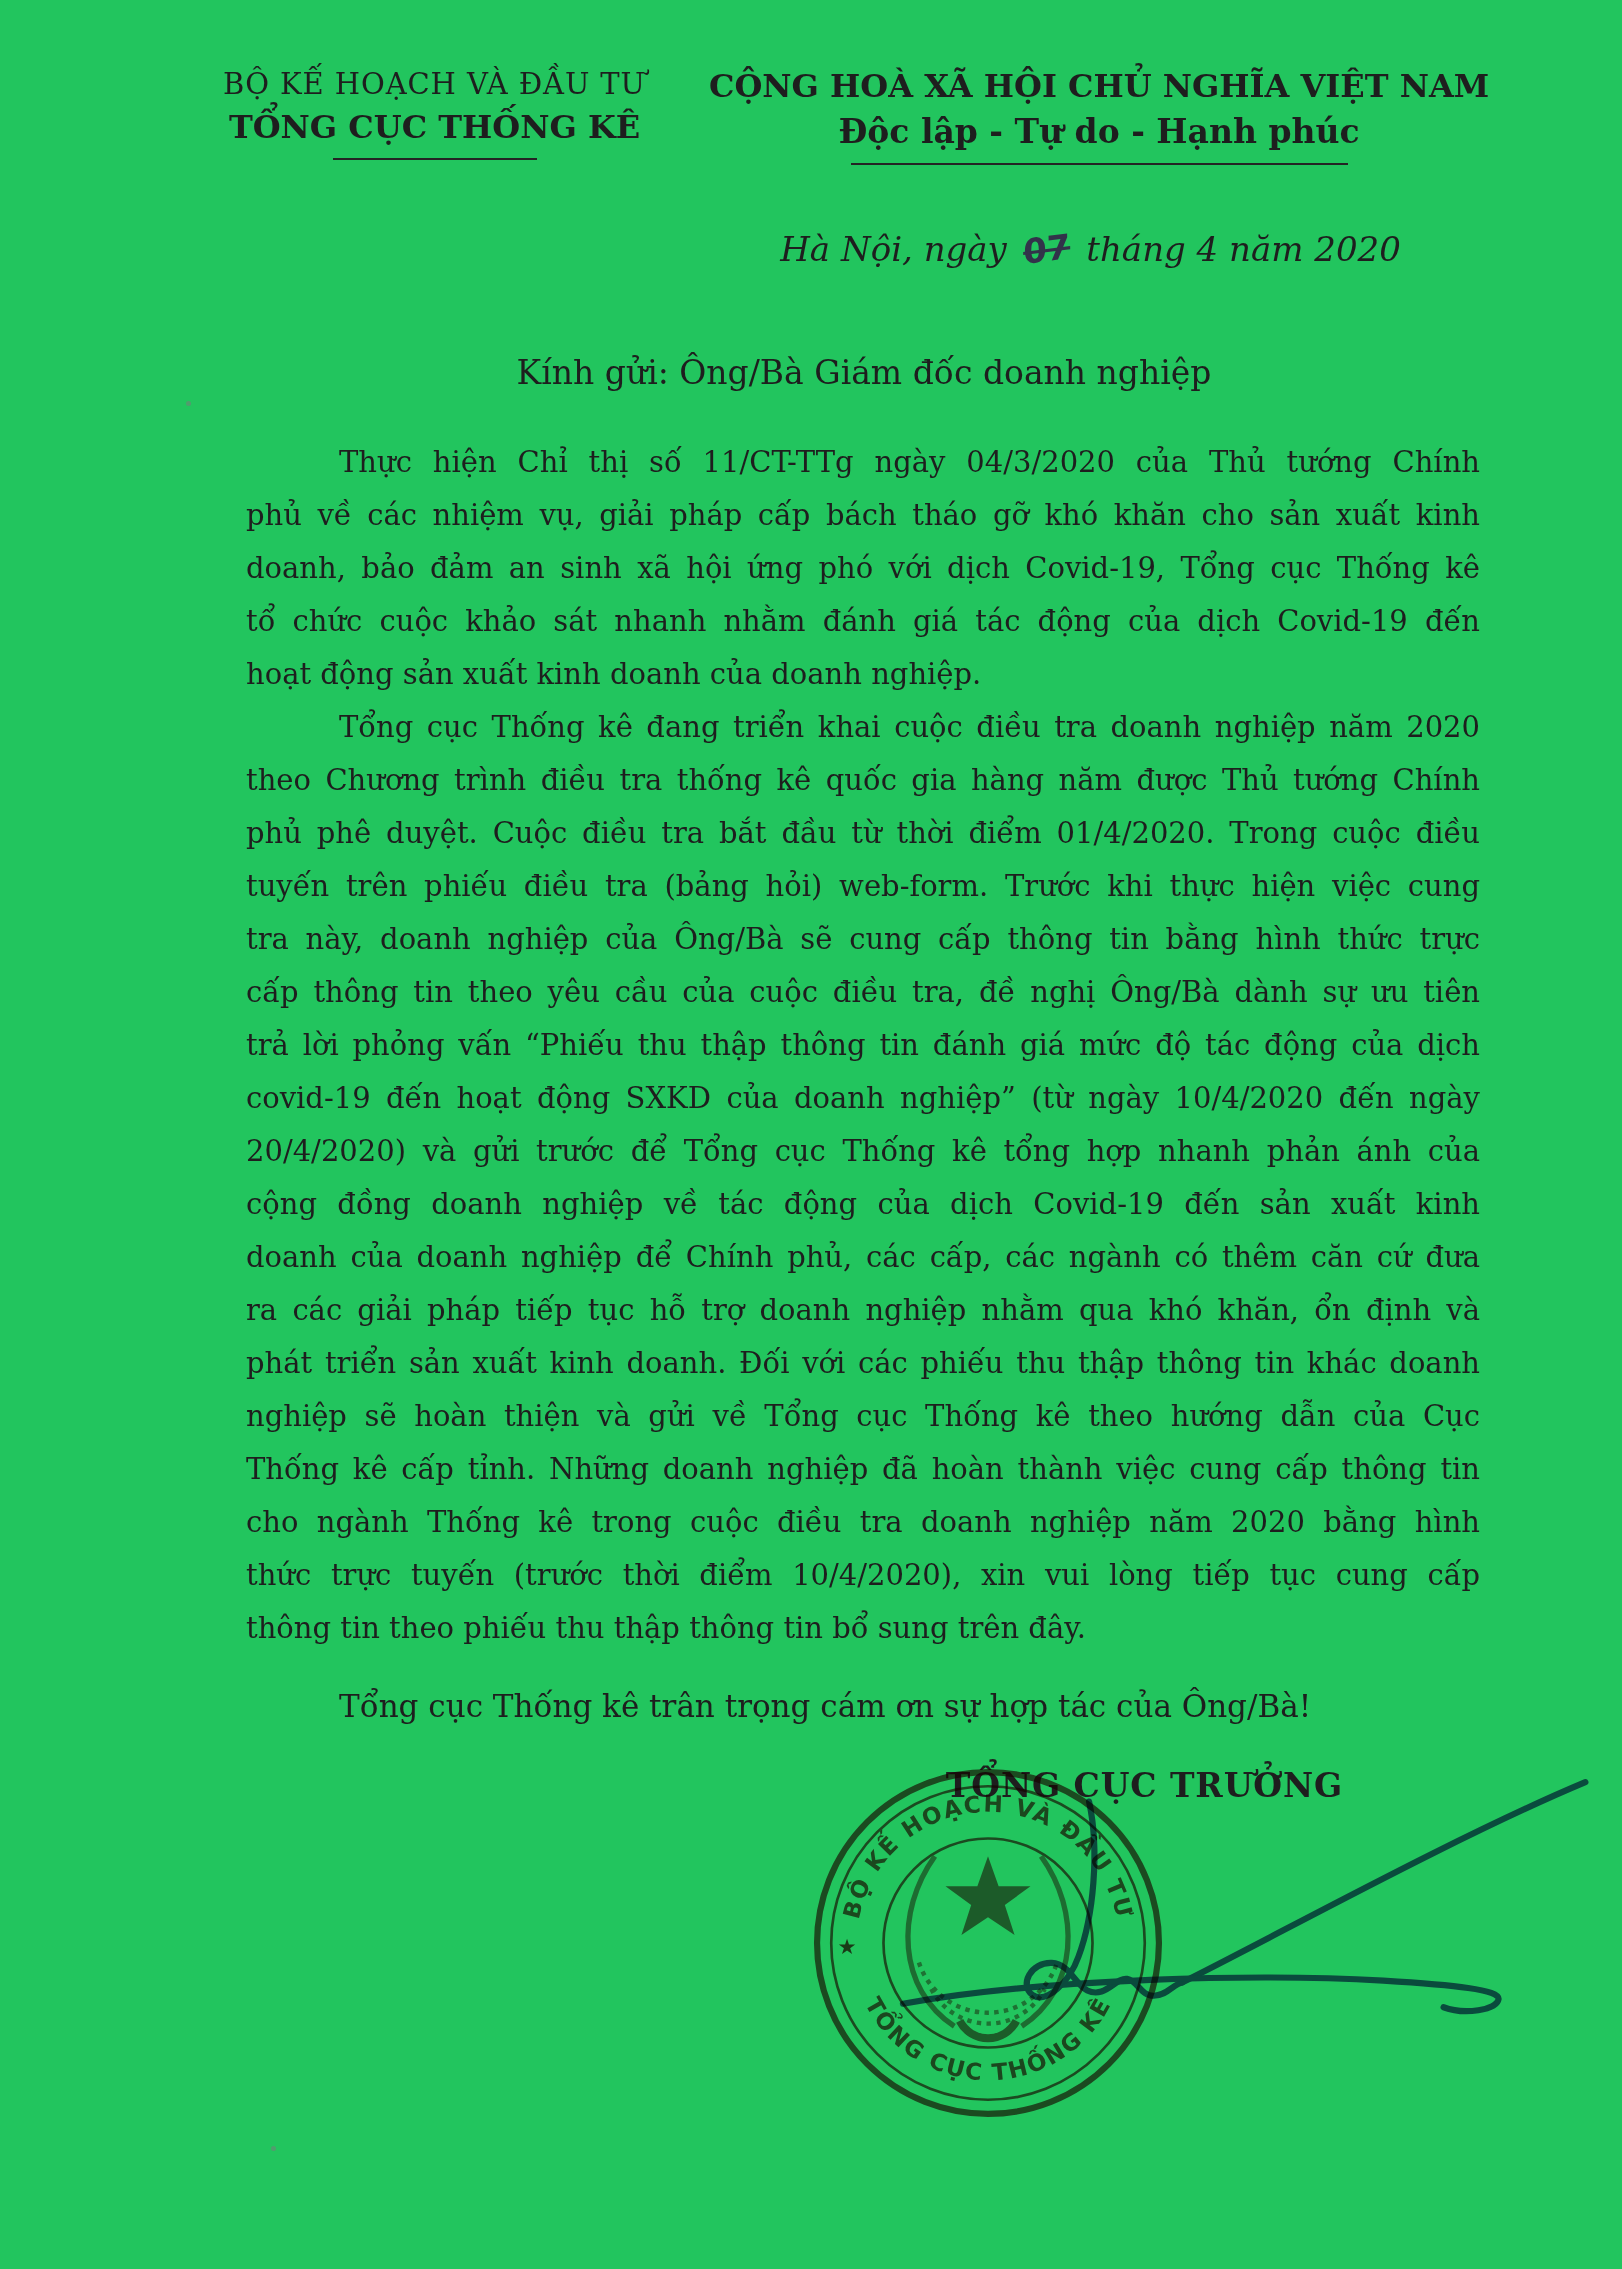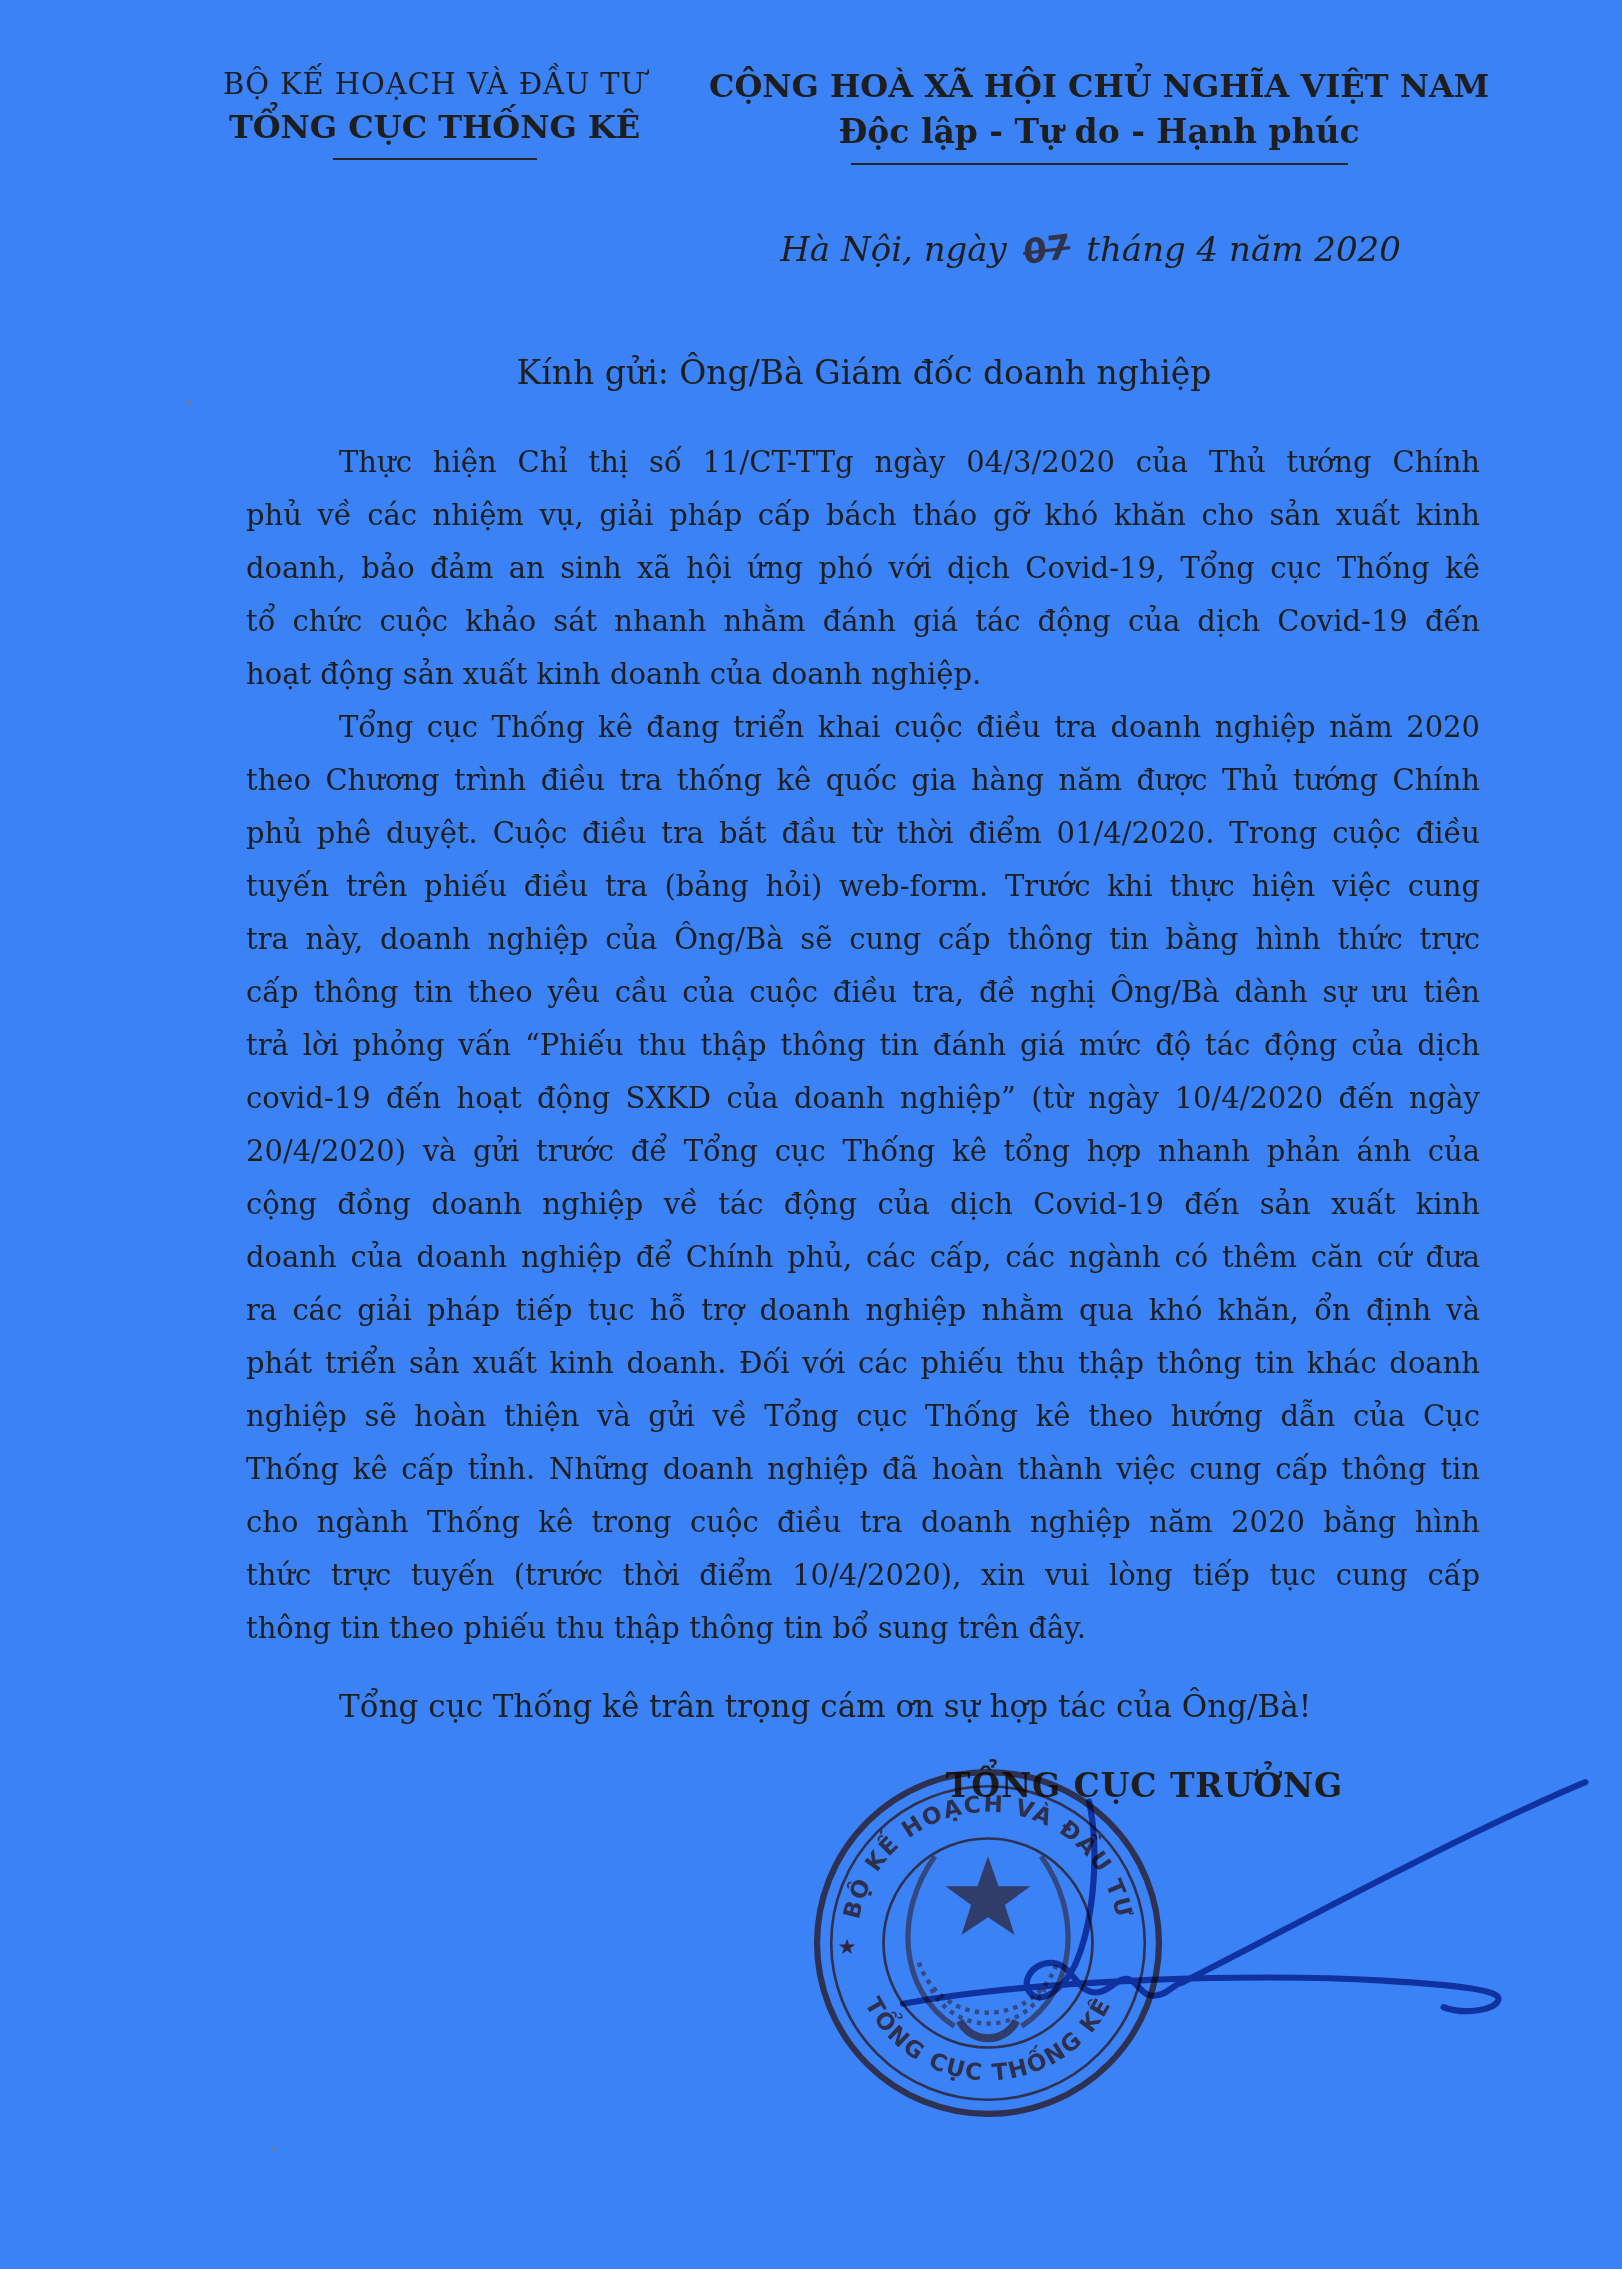--- a/index.html
+++ b/index.html
@@ -1,19 +1,19 @@
 <!DOCTYPE html>
 <html style="font-size:14px"><head>
 <meta charset="utf-8">
 <title>Document</title>
 <style>
   html,body{margin:0;padding:0;background:#e8e8e8;}
   .page{
     position:relative;width:1623px;height:2270px;margin:0 auto;
-    background:#3b82f6;overflow:hidden;
+    background:#22c55e;overflow:hidden;
     font-family:"DejaVu Serif","Liberation Serif",serif;color:#1e1e1e;
   }
   
   .org-block{position:absolute;left:204px;top:67px;width:461px;text-align:center;}
   .org-parent{font-size:29px;letter-spacing:0.9px;white-space:nowrap;}
   .org-name{font-size:32px;font-weight:bold;margin-top:7px;white-space:nowrap;}
   .org-rule{width:204px;border-top:2.7px solid #242424;margin:12.4px auto 0;}
   .nat-block{position:absolute;left:709px;top:67px;width:780px;text-align:center;}
   .nat-title{font-size:32px;font-weight:bold;white-space:nowrap;}
   .nat-motto{font-size:33px;font-weight:bold;margin-top:7px;white-space:nowrap;}

